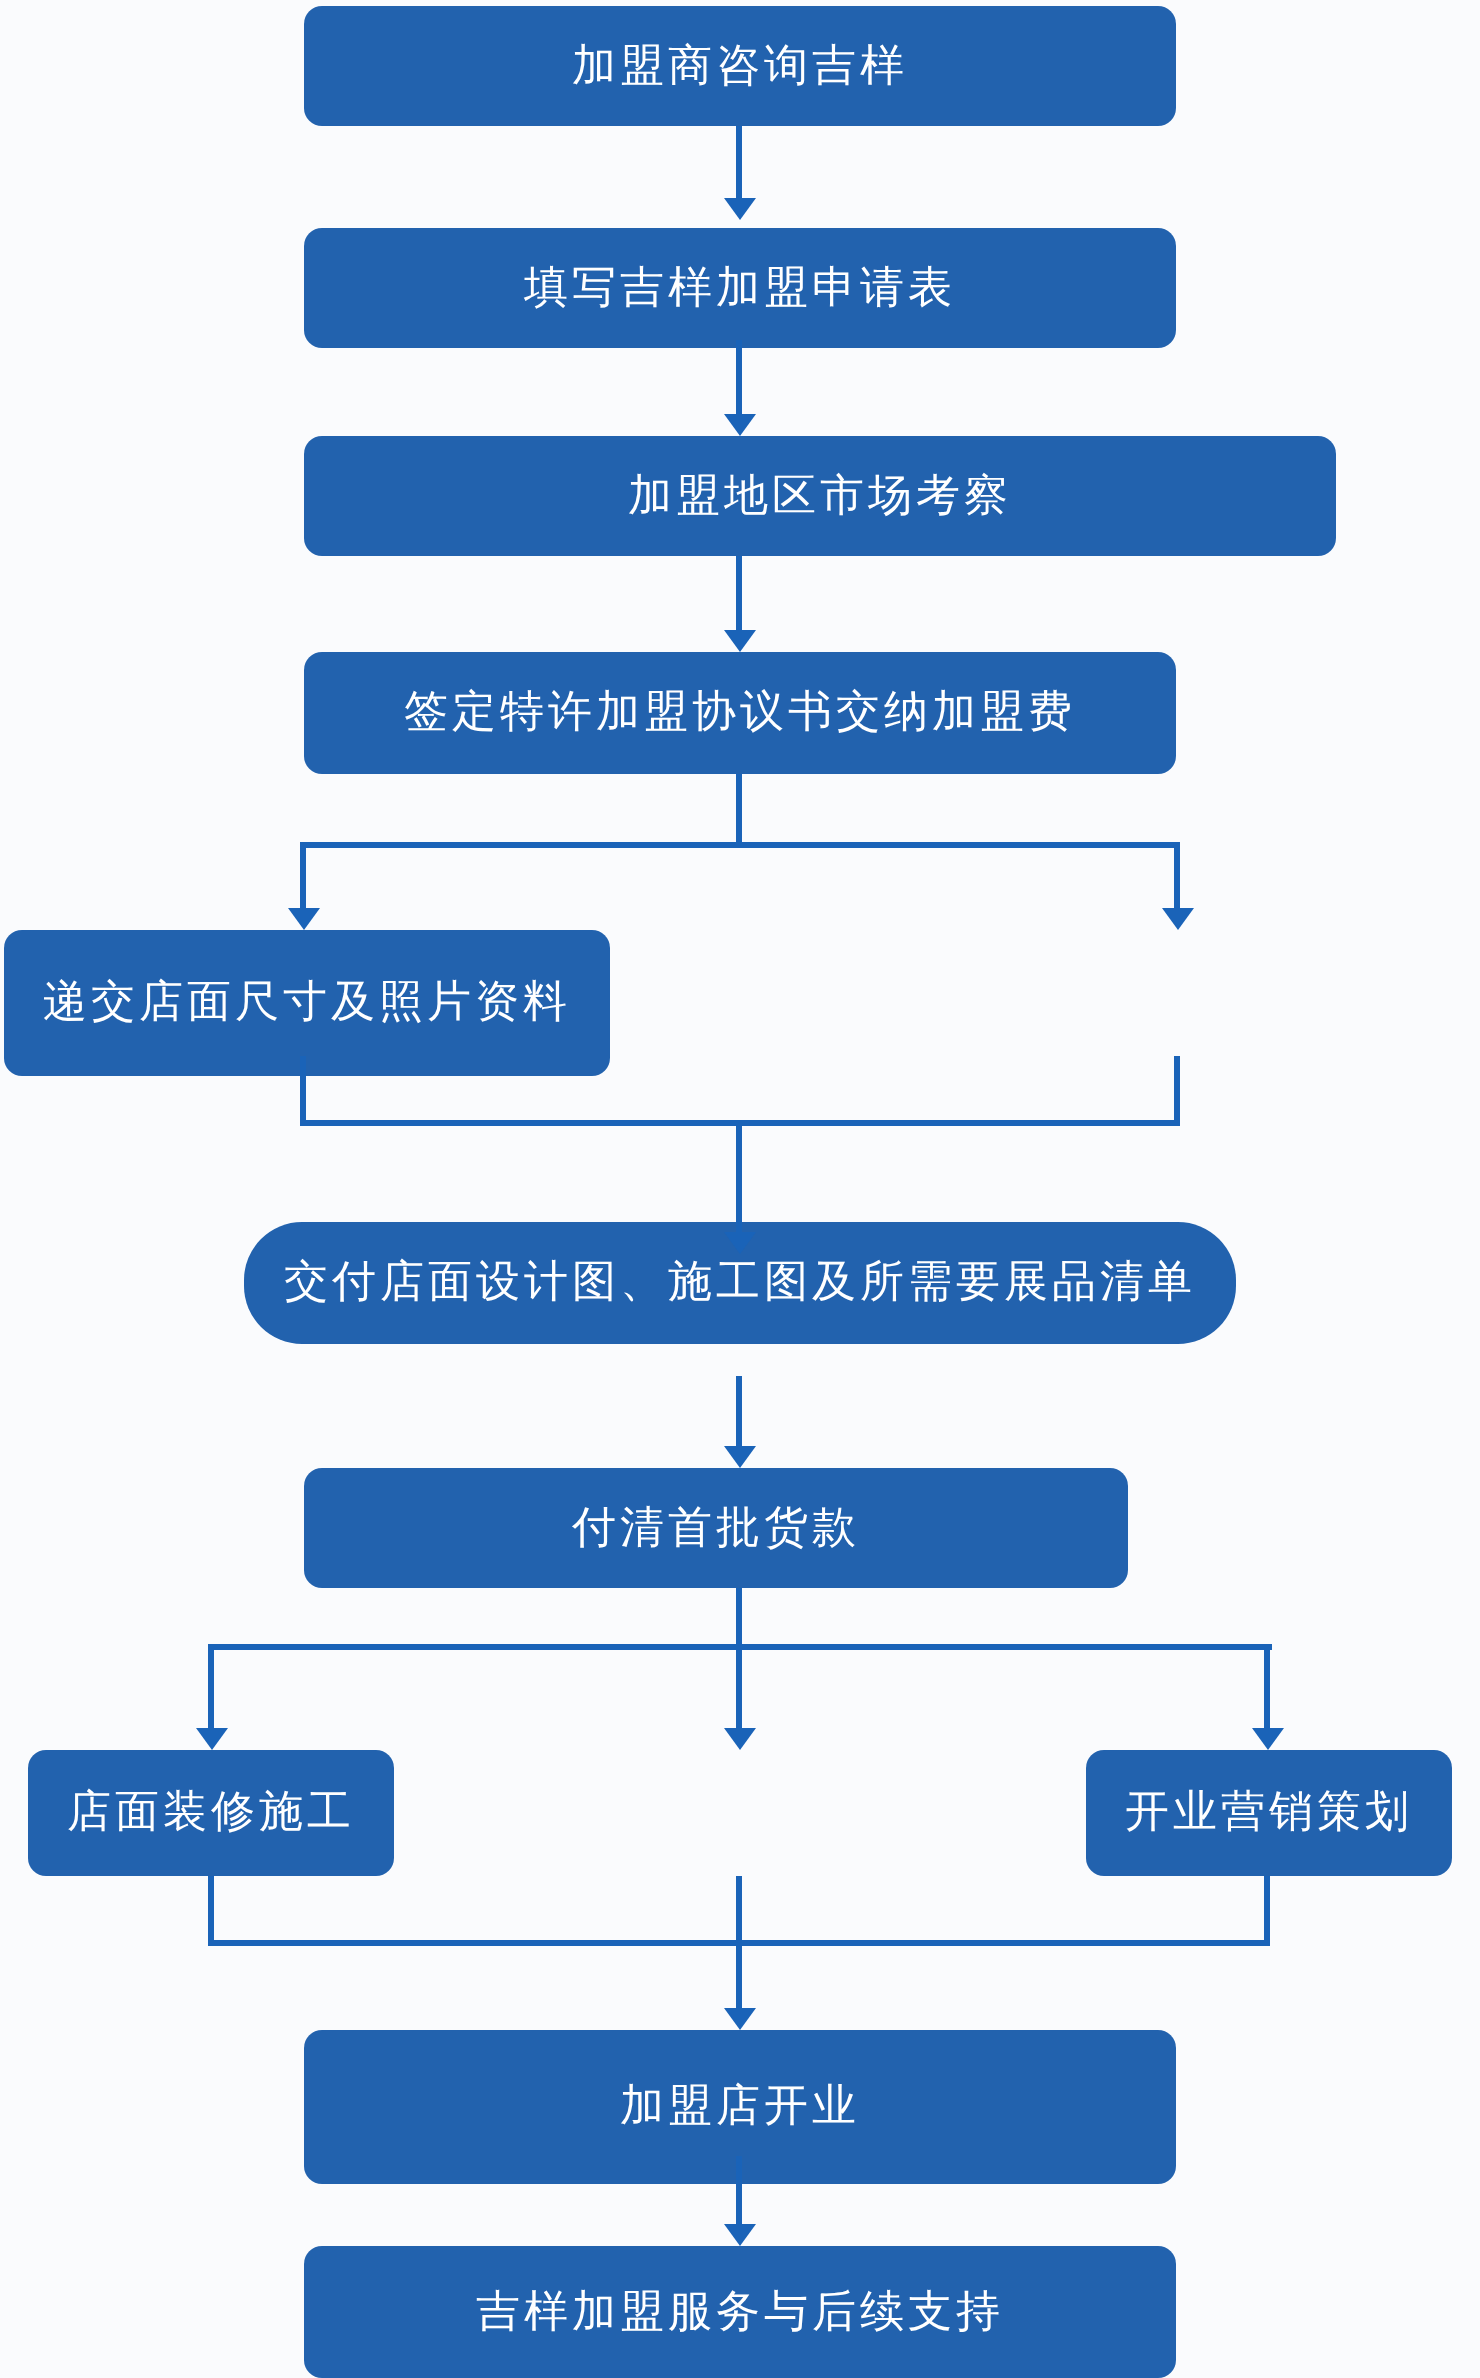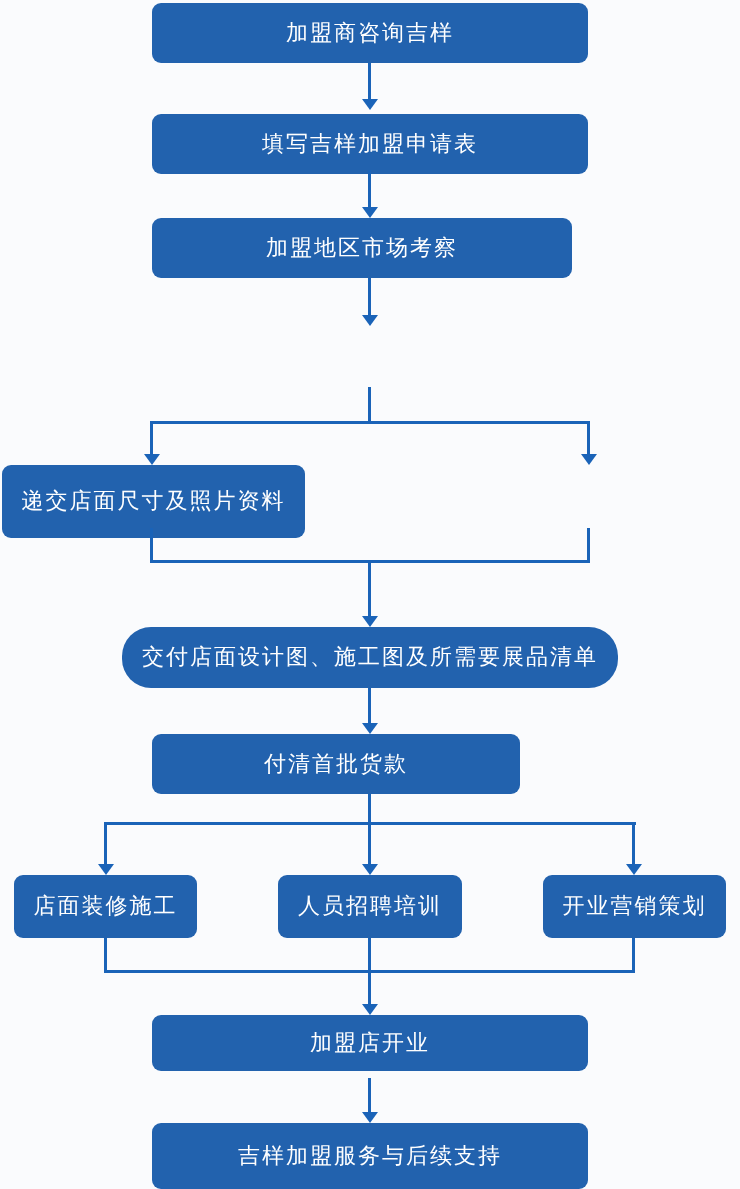--- a/index.html
+++ b/index.html
@@ -31,52 +31,52 @@
     font-size:22px;
     letter-spacing:2px;
     text-align:center;
     line-height:1.2;
     white-space:nowrap;
     font-family:Liberation Serif, serif;
   }
   
   .n1 {left:152px;top:3px;   width:436px;height:60px;}
   .n2 {left:152px;top:114px; width:436px;height:60px;}
-  .n3 {left:152px;top:218px; width:420px;height:60px;}
+  .n3 {left:152px;top:218px; width:516px;height:60px;}
   .n4 {left:152px;top:326px; width:436px;height:61px;}
   .n5a{left:2px;  top:465px; width:303px;height:73px;}
   .n5b{left:437px;top:465px; width:301px;height:63px;}
-  .n6 {left:122px;top:627px; width:496px;height:61px;border-radius:29px;}
-  .n7 {left:152px;top:734px; width:368px;height:60px;}
+  .n6 {left:122px;top:611px; width:496px;height:61px;border-radius:29px;}
+  .n7 {left:152px;top:734px; width:412px;height:60px;}
   .n8a{left:14px; top:875px; width:183px;height:63px;}
   .n8b{left:278px;top:875px; width:184px;height:63px;}
   .n8c{left:543px;top:875px; width:183px;height:63px;}
-  .n9 {left:152px;top:1015px;width:436px;height:56px;}
+  .n9 {left:152px;top:1015px;width:436px;height:77px;}
   .n10{left:152px;top:1123px;width:436px;height:66px;}
   
   .vl{position:absolute;width:3px;background:var(--line);}
   .hl{position:absolute;height:3px;background:var(--line);}
   .ar{position:absolute;width:0;height:0;
       border-left:8px solid transparent;
       border-right:8px solid transparent;
       border-top:11px solid var(--line);}
 </style>
 </head>
 <body>
 
 <div class="canvas">
 
   <div class="node n1">加盟商咨询吉样</div>
   <div class="node n2">填写吉样加盟申请表</div>
   <div class="node n3">加盟地区市场考察</div>
+  <div class="node n4">签定特许加盟协议书交纳加盟费</div>
   <div class="node n5a">递交店面尺寸及照片资料</div>
   <div class="node n6">交付店面设计图、施工图及所需要展品清单</div>
   <div class="node n7">付清首批货款</div>
   <div class="node n8a">店面装修施工</div>
-  <div class="node n8b">人员招聘培训</div>
   <div class="node n8c">开业营销策划</div>
   <div class="node n9">加盟店开业</div>
   <div class="node n10">吉样加盟服务与后续支持</div>
 
   <div class="vl" style="left:368px;top:63px;height:37px;"></div>
   <div class="ar" style="left:362px;top:99px;"></div>
 
   <div class="vl" style="left:368px;top:170px;height:38px;"></div>
   <div class="ar" style="left:362px;top:207px;"></div>
 

